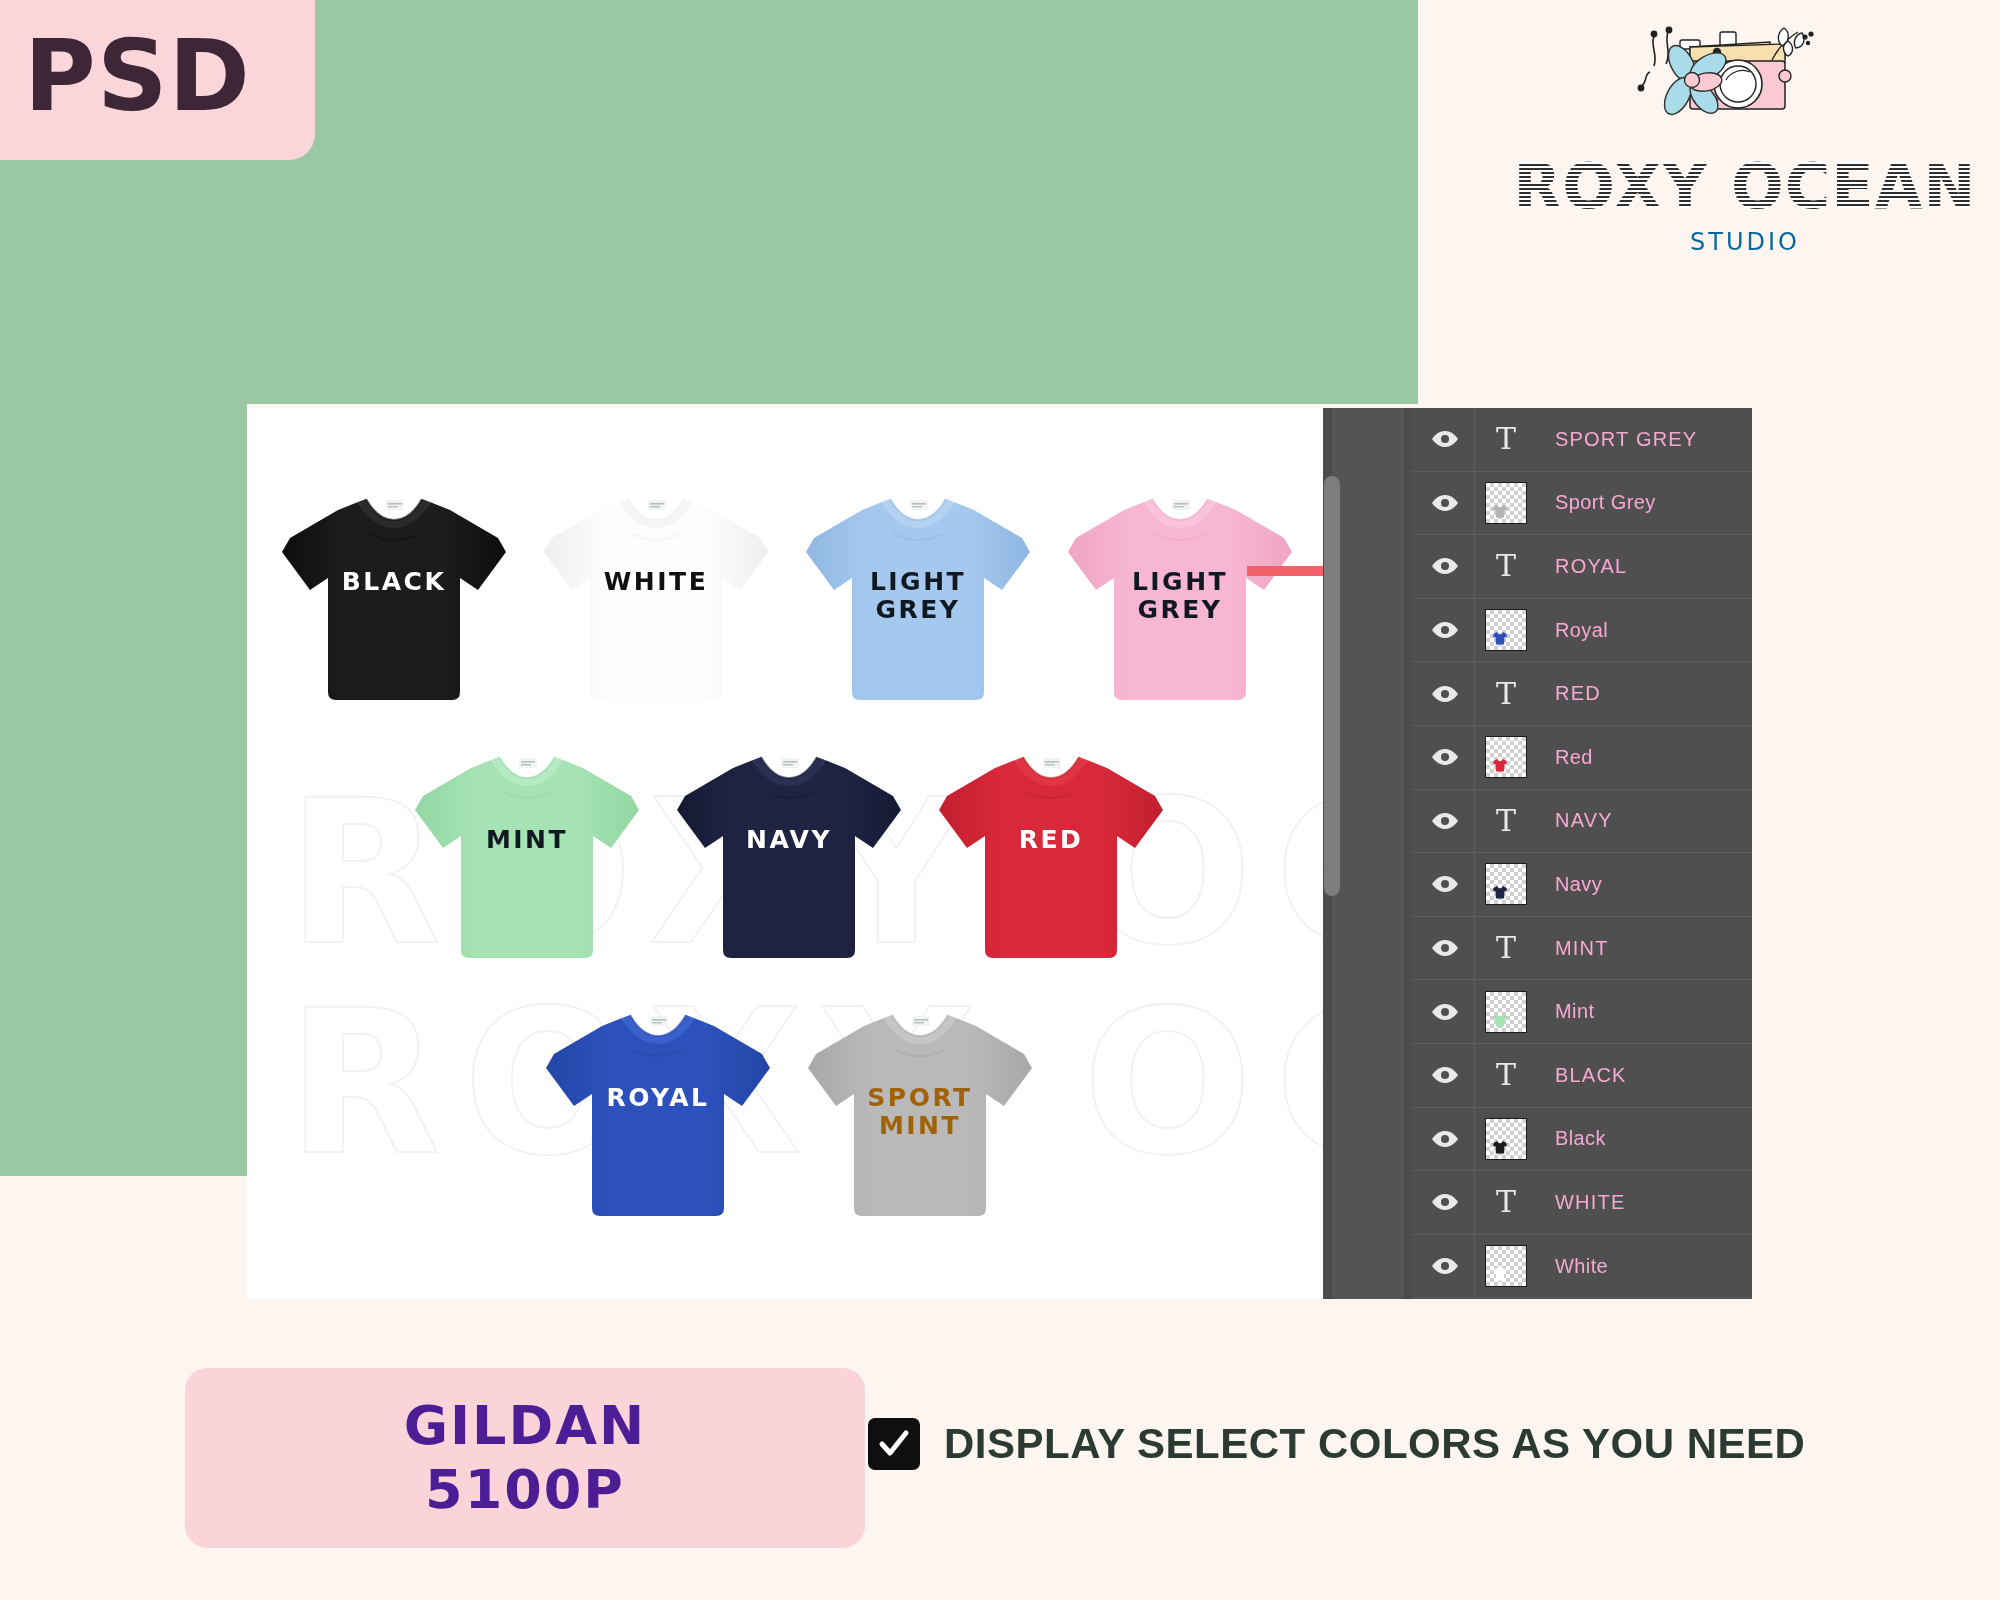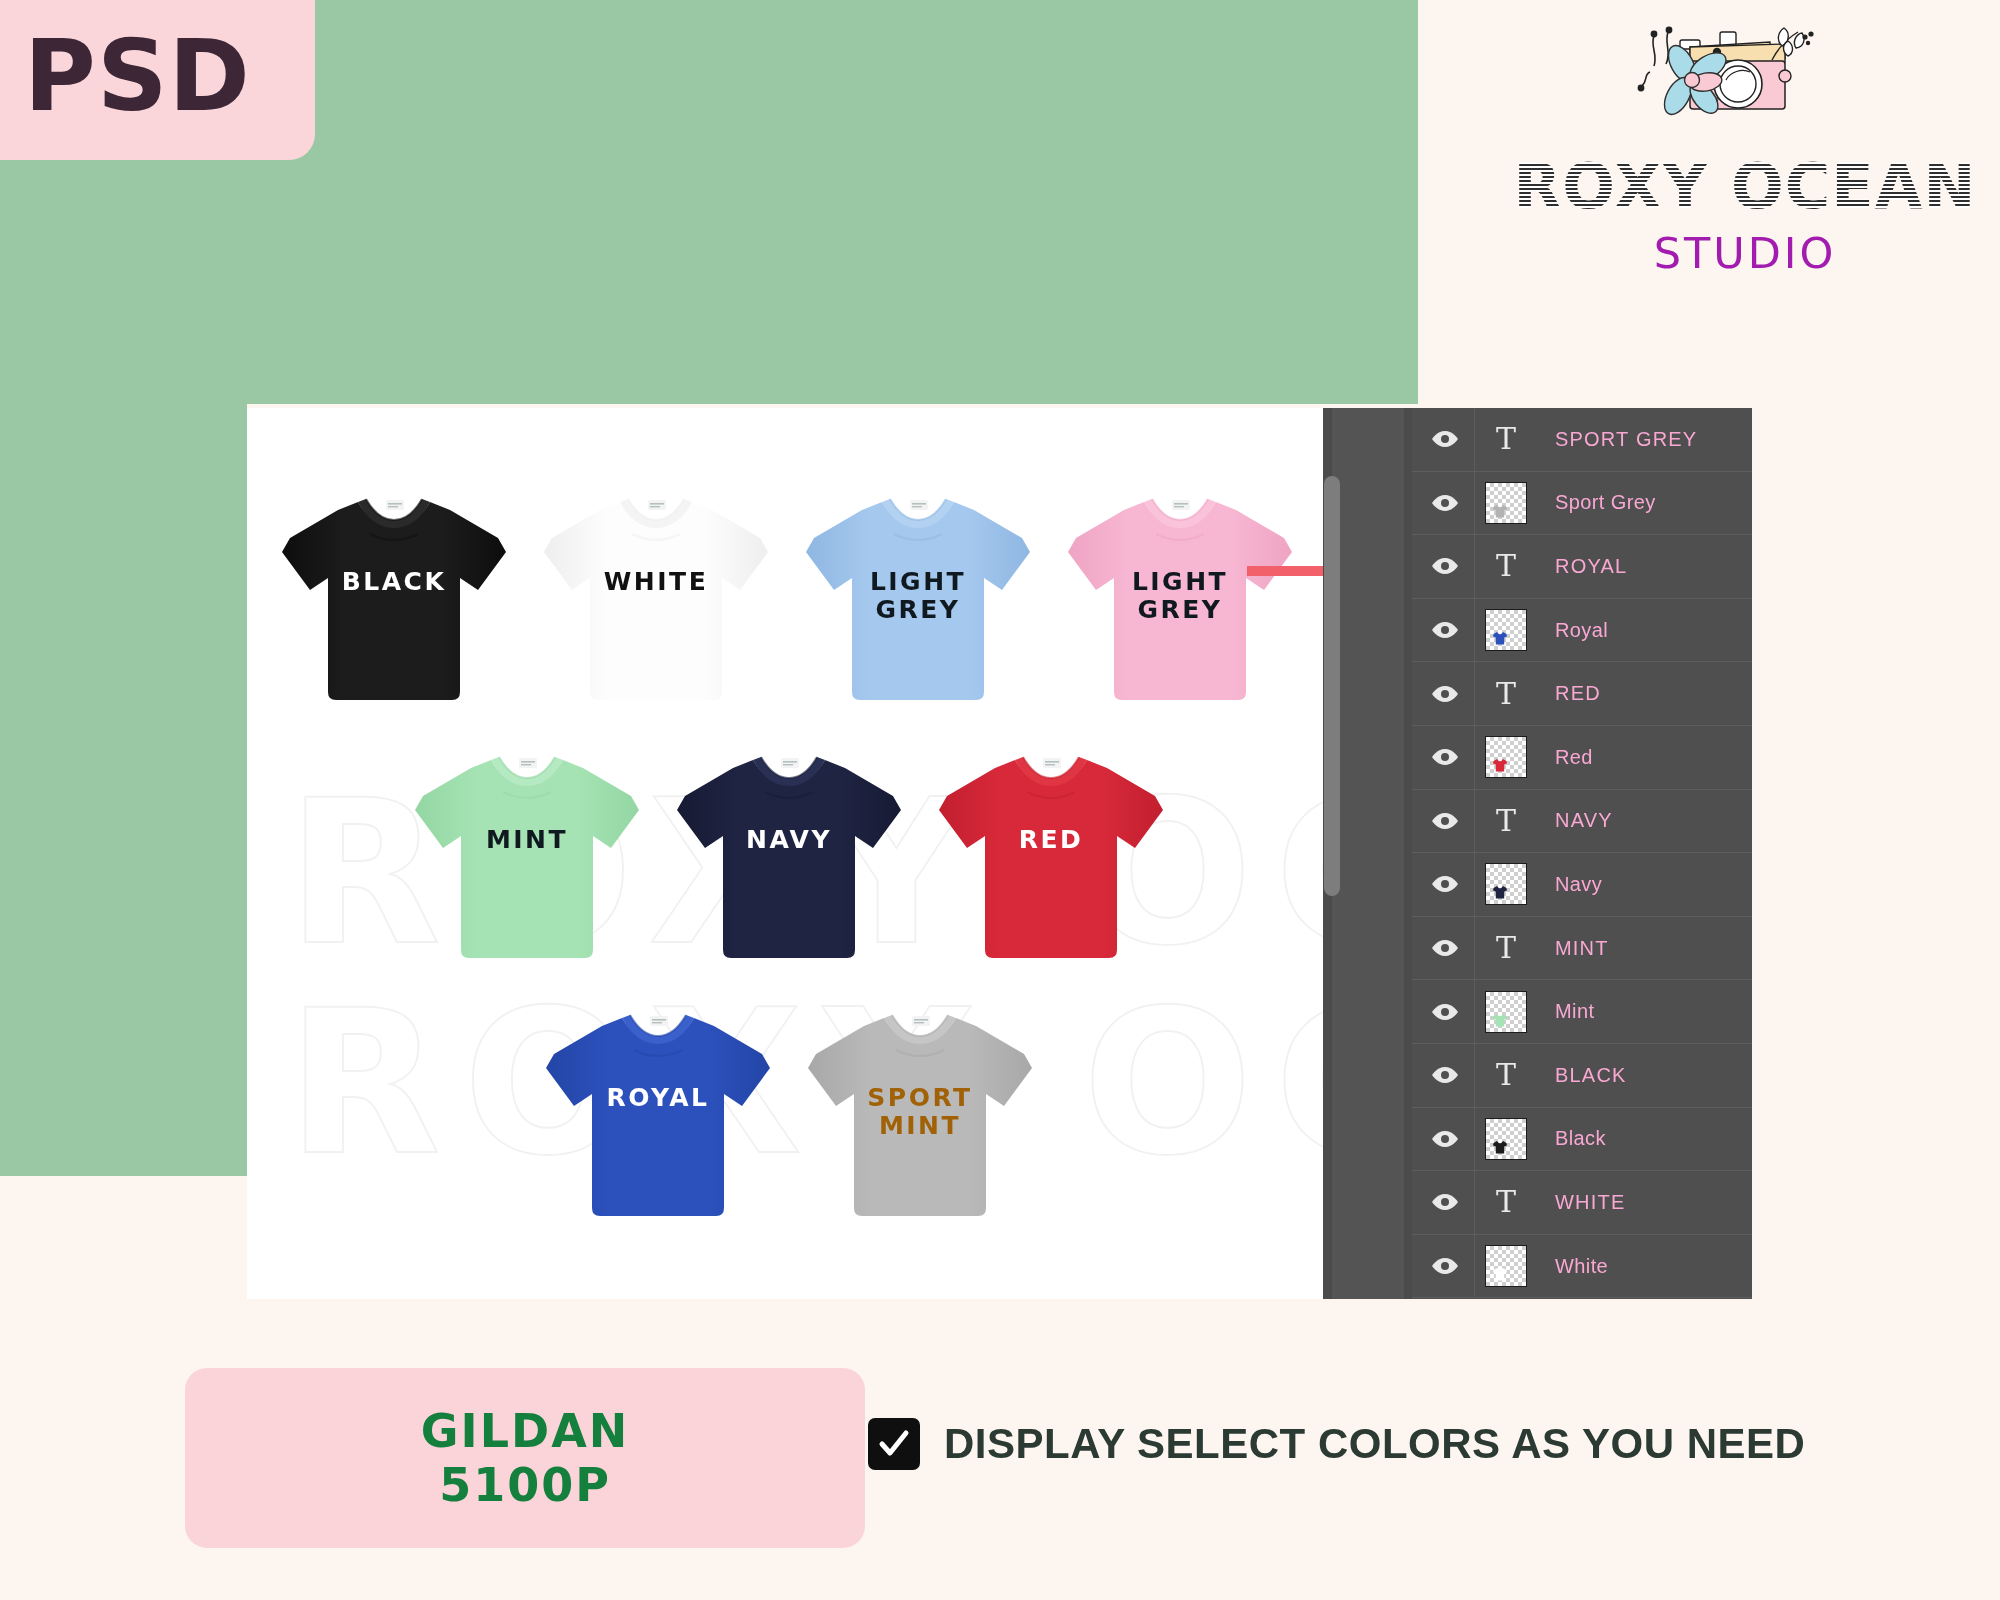--- a/index.html
+++ b/index.html
@@ -51,21 +51,21 @@
   .logo-name{
     font-family:"DejaVu Sans", sans-serif;
     font-weight:bold;font-size:62px;letter-spacing:1px;
     color:#555;line-height:1;margin-top:2px;
     background-image:repeating-linear-gradient(0deg,#2f2f2f 0px,#2f2f2f 2px,#ffffff 2px,#ffffff 4px);
     -webkit-background-clip:text;background-clip:text;color:transparent;
     -webkit-text-fill-color:transparent;
   }
   .logo-sub{
     font-family:"DejaVu Sans", sans-serif;
-    font-size:43px;letter-spacing:3px;color:#a21caf;margin-top:10px;text-align:right;
+    font-size:24px;letter-spacing:3px;color:#0369a1;margin-top:10px;text-align:right;
   }
 
   
   .ps-window{
     position:absolute;left:247px;top:408px;
     width:1505px;height:891px;
   }
   .ps-canvas{
     position:absolute;left:0;top:0;width:1076px;height:891px;
     background:#ffffff;overflow:hidden;
@@ -151,21 +151,21 @@
   .layer-name.caps{letter-spacing:1.2px;}
 
   
   .gildan-badge{
     position:absolute;left:185px;top:1368px;width:680px;height:180px;
     background:#fad4d8;border-radius:22px;
     display:flex;flex-direction:column;align-items:center;justify-content:center;
   }
   .gildan-badge div{
     font-family:"DejaVu Sans", sans-serif;
-    font-weight:bold;font-size:46px;color:#15803d;letter-spacing:2px;line-height:1.18;
+    font-weight:bold;font-size:54px;color:#4c1d95;letter-spacing:2px;line-height:1.18;
   }
   .footer-note{
     position:absolute;left:868px;top:1418px;display:flex;align-items:center;gap:24px;
   }
   .checkbox{
     width:52px;height:52px;background:#0f0f0f;border-radius:7px;
     display:flex;align-items:center;justify-content:center;flex:0 0 52px;
   }
   .footer-note-label{
     font-family:"Liberation Sans", sans-serif;

